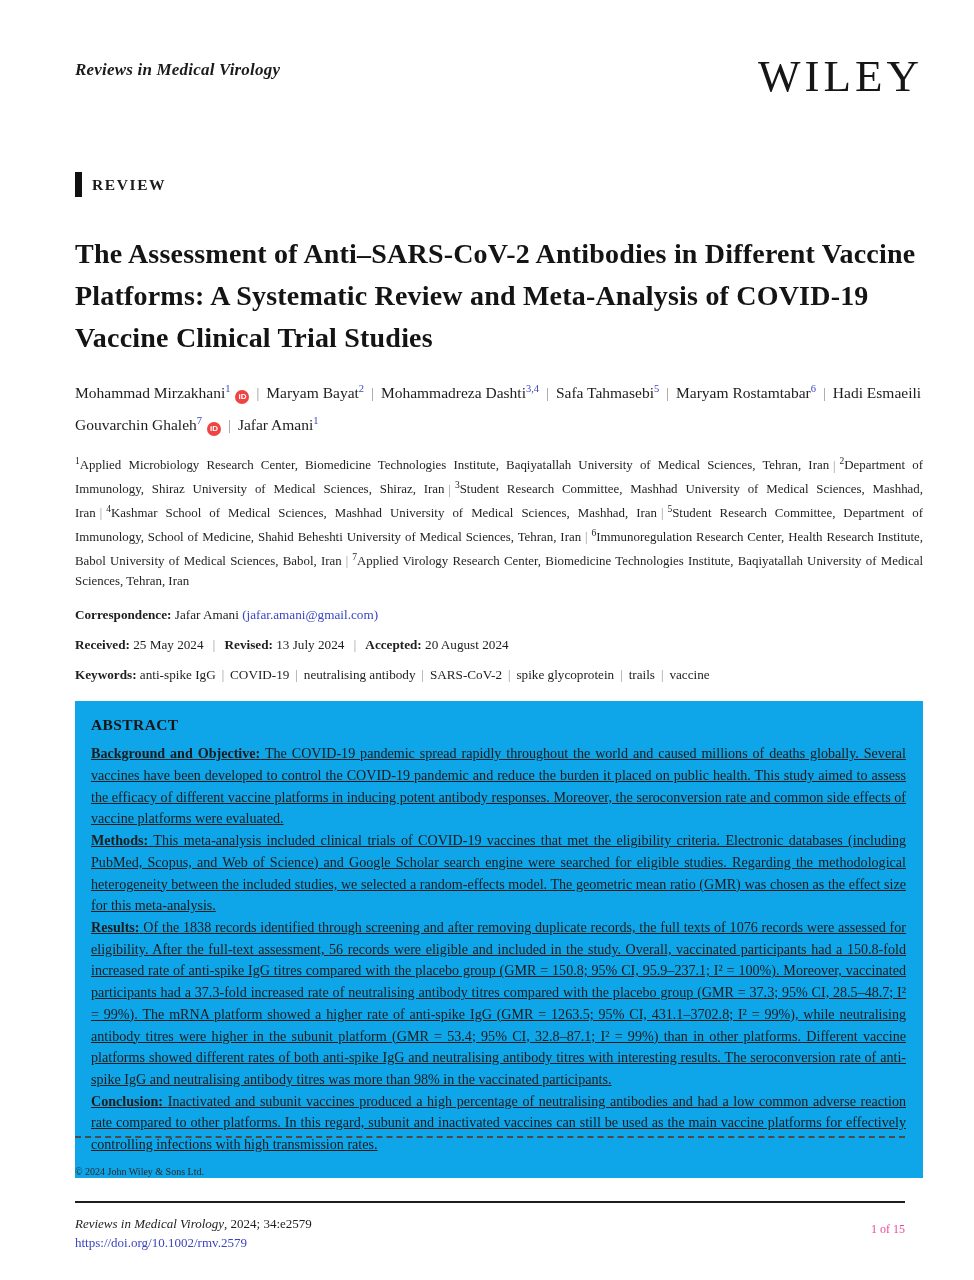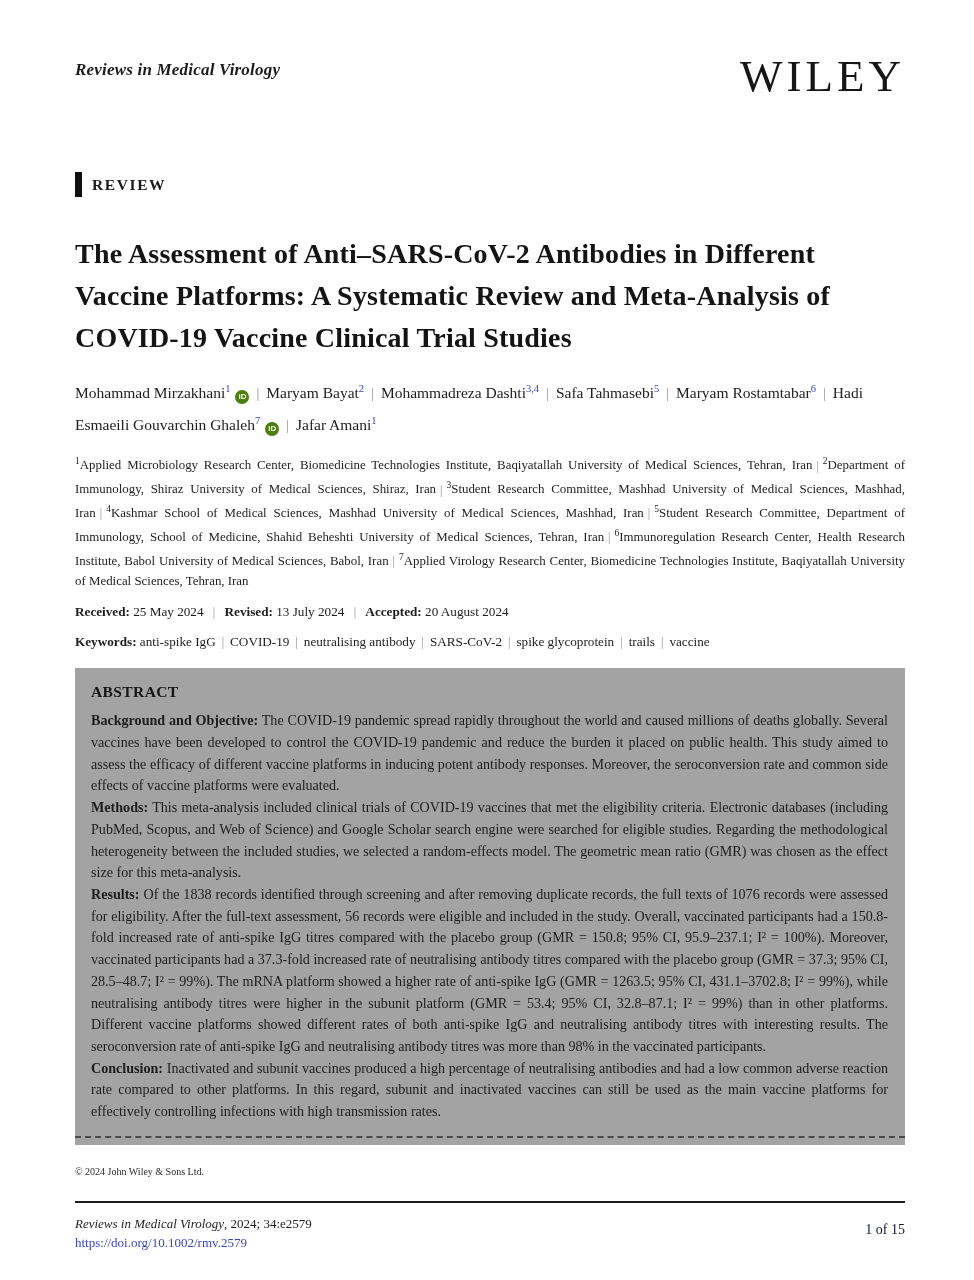--- a/index.html
+++ b/index.html
@@ -4,21 +4,21 @@
 <style>
   * { box-sizing: border-box; }
   html,body { margin:0; padding:0; background:#ffffff; }
   .page {
     position: relative;
     width: 974px;
     height: 1280px;
     background: #ffffff;
     font-family: "Liberation Serif", serif;
     color: #1b1b1b;
-    padding: 50px 69px 0 75px;
+    padding: 50px 51px 0 75px;
     overflow: hidden;
   }
 
   
   .header-row { display:flex; justify-content:space-between; align-items:flex-start; }
   .journal-name { font-weight:bold; font-style:italic; font-size:17px; padding-top:10px; letter-spacing:.2px; }
   .wiley-logo { font-size:45px; letter-spacing:4px; color:#161616; font-weight:normal; }
 
   
   .review-row { margin-top:70px; display:flex; align-items:center; }
@@ -27,52 +27,52 @@
 
   
   .title { margin-top:36px; font-size:28px; font-weight:bold; line-height:42px; letter-spacing:.2px; color:#141414; }
 
   
   .authors { margin-top:16px; font-size:15.5px; line-height:27px; color:#1d1d1d; }
   .asup { color:#3a45c0; font-size:10.5px; }
   .sep { color:#8f8f8f; margin:0 7px; font-size:14px; }
   .orcid {
     display:inline-block; width:14px; height:14px; border-radius:50%;
-    background:#4d7c0f; color:#fff; font-family:"Liberation Sans", sans-serif;
+    background:#ef4444; color:#fff; font-family:"Liberation Sans", sans-serif;
     font-size:8px; font-weight:bold; text-align:center; line-height:14px;
     vertical-align:-1px; margin-left:5px; cursor:pointer;
   }
 
   
   .affiliations { margin:13px 0 0 0; font-size:12.9px; line-height:19.6px; text-align:justify; color:#242424; }
   .affiliations sup { font-size:9.5px; color:#242424; }
   .aff-sep { color:#8f8f8f; margin:0 4px; font-size:12px; }
 
   
   .meta { margin:12px 0 0 0; font-size:13.2px; line-height:18px; color:#1d1d1d; }
   .meta b { font-weight:bold; }
   .meta .sep { margin:0 6px; font-size:12px; }
   .email { color:#3a45c0; text-decoration:none; cursor:pointer; }
 
   
-  .abstract { margin-top:17px; background:#a3a3a3; padding:15px 17px 22px 16px; }
+  .abstract { margin-top:17px; background:#0ea5e9; padding:15px 17px 22px 16px; }
   .abstract h2 { margin:0 0 9px 0; font-size:15.5px; letter-spacing:.4px; font-weight:bold; color:#161616; }
-  .abstract p { margin:0; font-size:14.1px; line-height:21.7px; text-align:justify; color:#1c1c1c; }
+  .abstract p { margin:0; font-size:14.1px; line-height:21.7px; text-align:justify; color:#1c1c1c;text-decoration:underline; }
   .abstract p b { font-weight:bold; }
 
   
   .footer { position:absolute; left:75px; right:69px; top:1136px; }
   .dashed-rule { border-top:2px dashed #4a4a4a; height:0; }
   .copyright { margin:28px 0 0 0; font-size:10px; color:#2a2a2a; }
   .solid-rule { margin-top:24px; border-top:2px solid #1d1d1d; height:0; }
   .footer-row { margin-top:11px; display:flex; justify-content:space-between; align-items:flex-start;gap:22px; }
   .citation { font-size:13px; line-height:19px; color:#1d1d1d; }
   .citation .jname { font-style:italic; }
   .doi { color:#3a45c0; text-decoration:none; cursor:pointer; font-size:13px; }
-  .page-number { font-size:14px; padding-top:8px; color:#0f172a; }
+  .page-number { font-size:12px; padding-top:8px; color:#ec4899; }
 </style>
 </head>
 <body>
 
 <div class="page">
 
   <div class="header-row">
     <div class="journal-name">Reviews in Medical Virology</div>
     <div class="wiley-logo">WILEY</div>
   </div>
@@ -85,20 +85,25 @@
   <h1 class="title" style="margin:36px 0 0 0;">The Assessment of Anti–SARS-CoV-2 Antibodies in Different Vaccine Platforms: A Systematic Review and Meta-Analysis of COVID-19 Vaccine Clinical Trial Studies</h1>
 
   <div class="authors">
     <span class="author"><span>Mohammad Mirzakhani</span><sup class="asup">1</sup><span class="orcid">iD</span></span><span class="sep">|</span><span class="author"><span>Maryam Bayat</span><sup class="asup">2</sup></span><span class="sep">|</span><span class="author"><span>Mohammadreza Dashti</span><sup class="asup">3,4</sup></span><span class="sep">|</span><span class="author"><span>Safa Tahmasebi</span><sup class="asup">5</sup></span><span class="sep">|</span><span class="author"><span>Maryam Rostamtabar</span><sup class="asup">6</sup></span><span class="sep">|</span><span class="author"><span>Hadi Esmaeili Gouvarchin Ghaleh</span><sup class="asup">7</sup><span class="orcid">iD</span></span><span class="sep">|</span><span class="author"><span>Jafar Amani</span><sup class="asup">1</sup></span>
   </div>
 
   <p class="affiliations">
     <sup>1</sup><span>Applied Microbiology Research Center, Biomedicine Technologies Institute, Baqiyatallah University of Medical Sciences, Tehran, Iran</span><span class="aff-sep">|</span><sup>2</sup><span>Department of Immunology, Shiraz University of Medical Sciences, Shiraz, Iran</span><span class="aff-sep">|</span><sup>3</sup><span>Student Research Committee, Mashhad University of Medical Sciences, Mashhad, Iran</span><span class="aff-sep">|</span><sup>4</sup><span>Kashmar School of Medical Sciences, Mashhad University of Medical Sciences, Mashhad, Iran</span><span class="aff-sep">|</span><sup>5</sup><span>Student Research Committee, Department of Immunology, School of Medicine, Shahid Beheshti University of Medical Sciences, Tehran, Iran</span><span class="aff-sep">|</span><sup>6</sup><span>Immunoregulation Research Center, Health Research Institute, Babol University of Medical Sciences, Babol, Iran</span><span class="aff-sep">|</span><sup>7</sup><span>Applied Virology Research Center, Biomedicine Technologies Institute, Baqiyatallah University of Medical Sciences, Tehran, Iran</span>
   </p>
 
+  <p class="meta" style="margin-top:15px;">
+    <b>Correspondence:</b>
+    <span>Jafar Amani</span>
+    <a class="email" href="#">(jafar.amani@gmail.com)</a>
+  </p>
 
   <p class="meta">
     <b>Received:</b>
     <span>25 May 2024</span>
     <span class="sep">|</span>
     <b>Revised:</b>
     <span>13 July 2024</span>
     <span class="sep">|</span>
     <b>Accepted:</b>
     <span>20 August 2024</span>

